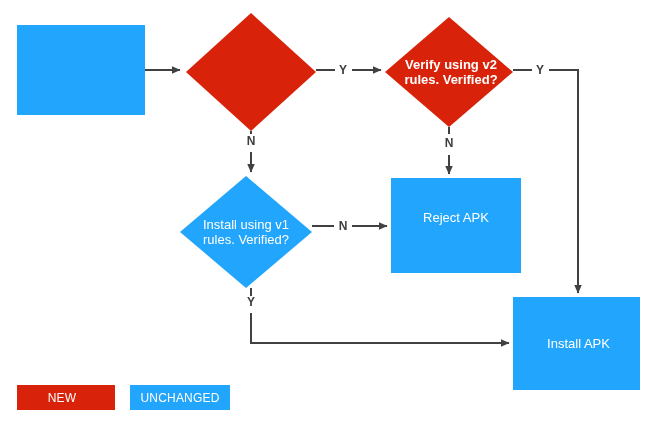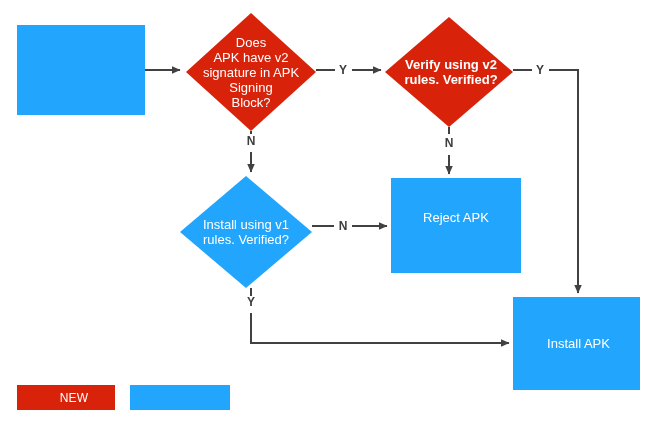--- a/index.html
+++ b/index.html
@@ -98,25 +98,20 @@
 
       <path d="M251,288 L251,296"></path>
       <path d="M251,313 L251,343 L509,343" marker-end="url(#arrowhead)"></path>
     </g>
 
     <rect x="17" y="385" width="98" height="25" fill="#d82209"></rect>
     <rect x="130" y="385" width="100" height="25" fill="#22a5fc"></rect>
   </svg>
 
 
-  <div class="node-label" style="left:186px; top:13px; width:130px; height:118px;">Does
-APK have v2
-signature in APK
-Signing
-Block?</div>
 
   <div class="node-label" style="left:387px; top:17px; width:128px; height:110px;font-weight:bold;">Verify using v2
 rules. Verified?</div>
 
   <div class="node-label" style="left:180px; top:176px; width:132px; height:112px;">Install using v1
 rules. Verified?</div>
 
   <div class="node-label" style="left:391px; top:178px; width:130px; height:78px;">Reject APK</div>
 
   <div class="node-label" style="left:513px; top:297px; width:131px; height:93px;">Install APK</div>
@@ -126,16 +121,17 @@
   <div class="edge-label" style="left:243px; top:135px;">N</div>
 
   <div class="edge-label" style="left:532px; top:64px;">Y</div>
 
   <div class="edge-label" style="left:441px; top:137px;">N</div>
 
   <div class="edge-label" style="left:335px; top:220px;">N</div>
 
   <div class="edge-label" style="left:243px; top:296px;">Y</div>
 
-  <div class="legend-swatch" style="left:25px; top:385px; width:98px; height:25px;">NEW</div>
+  <div class="legend-swatch" style="left:13px; top:385px; width:98px; height:25px;">NEW</div>
 
+  <div class="legend-swatch" style="left:130px; top:385px; width:100px; height:25px;">UNCHANGED</div>
 
 </div>
 
 </body></html>

